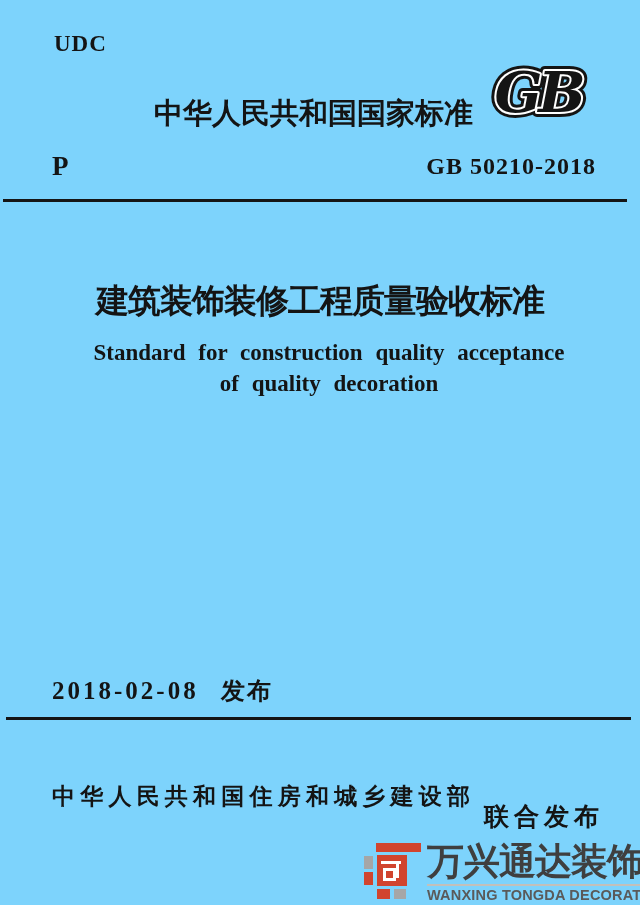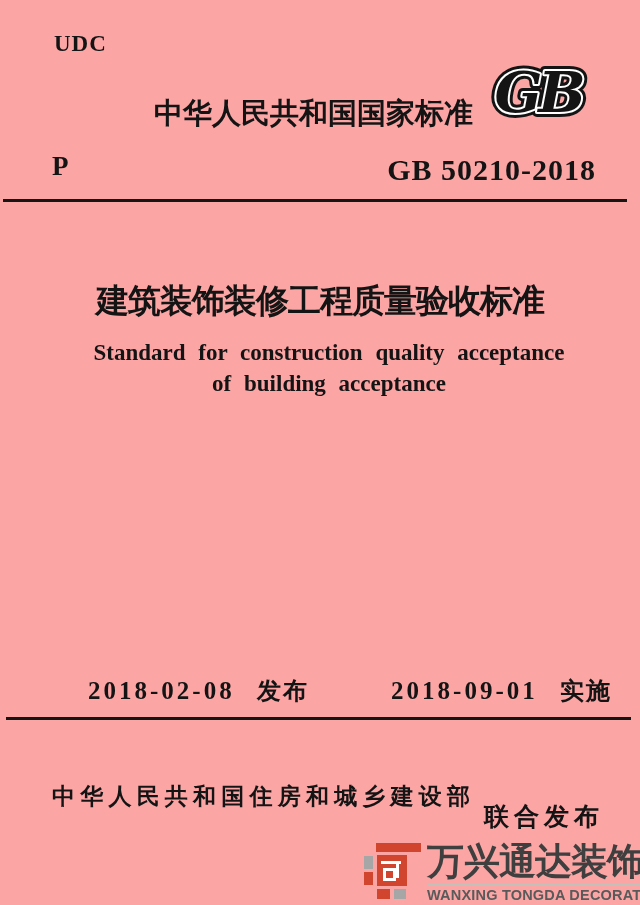--- a/index.html
+++ b/index.html
@@ -1,56 +1,56 @@
 <!DOCTYPE html>
 <html><head>
 <meta charset="utf-8">
 <style>
   html,body{margin:0;padding:0;background:#e8e8e8;}
   .page{
     position:relative;
     width:640px;height:905px;
     margin:0 auto;
-    background:#fca5a5;
+    background:#7dd3fc;
     color:#141414;
     font-family:"Liberation Serif", serif;
     overflow:hidden;
   }
   
   .udc{position:absolute;left:54px;top:31px;font-size:23px;font-weight:700;letter-spacing:1px;}
   .header-cn{
     position:absolute;left:154px;top:94px;
     font-family:"Liberation Sans", sans-serif;
     font-size:29px;font-weight:700;white-space:nowrap;
   }
   .gb-emblem{position:absolute;left:478px;top:60px;width:120px;height:64px;}
   .p-label{position:absolute;left:52px;top:151px;font-size:27px;font-weight:700;}
   .std-code{
     position:absolute;right:44px;top:153px;
-    font-size:30px;font-weight:700;letter-spacing:1px;white-space:nowrap;
+    font-size:24px;font-weight:700;letter-spacing:1px;white-space:nowrap;
   }
   .rule{position:absolute;background:#151515;height:3px;}
   .rule-top{top:199px;left:3px;right:13px;}
   .rule-bottom{top:717px;left:6px;right:9px;}
   
   .title-cn{
     position:absolute;left:0;right:0;top:279px;
     text-align:center;font-size:33px;font-weight:700;letter-spacing:-1px;
     white-space:nowrap;
   }
   .title-en{position:absolute;left:18px;right:0;text-align:center;font-size:23px;font-weight:600;word-spacing:7px;}
   .title-en-1{top:340px;}
   .title-en-2{top:371px;}
   
   .dates-row{
     position:absolute;left:52px;right:28px;top:675px;
     display:flex;justify-content:space-between;align-items:baseline;
     font-size:25px;font-weight:700;
   }
-  .date-num{letter-spacing:3px;margin-left:36px;}
+  .date-num{letter-spacing:3px;}
   .date-label{
     font-family:"Liberation Sans", sans-serif;
     margin-left:16px;letter-spacing:2px;font-size:24px;margin-top:11px;
   }
   
   .publishers{
     position:absolute;left:52px;top:780px;width:418px;
     font-family:"Liberation Sans", sans-serif;
     font-size:23px;font-weight:700;line-height:33px;
   }
@@ -103,30 +103,26 @@
   </svg>
 
   <div class="p-label">P</div>
 
   <div class="std-code">GB 50210-2018</div>
 
   <div class="rule rule-top"></div>
 
   <div class="title-cn">建筑装饰装修工程质量验收标准</div>
   <div class="title-en title-en-1">Standard for construction quality acceptance</div>
-  <div class="title-en title-en-2">of building acceptance</div>
+  <div class="title-en title-en-2">of quality decoration</div>
 
   <div class="dates-row">
     <div>
       <span class="date-num">2018-02-08</span>
       <span class="date-label">发布</span>
-    </div>
-    <div>
-      <span class="date-num">2018-09-01</span>
-      <span class="date-label">实施</span>
     </div>
   </div>
 
   <div class="rule rule-bottom"></div>
 
   <div class="publishers">
     <span class="publisher-line">中华人民共和国住房和城乡建设部</span>
   </div>
 
   <div class="joint-label">联合发布</div>

